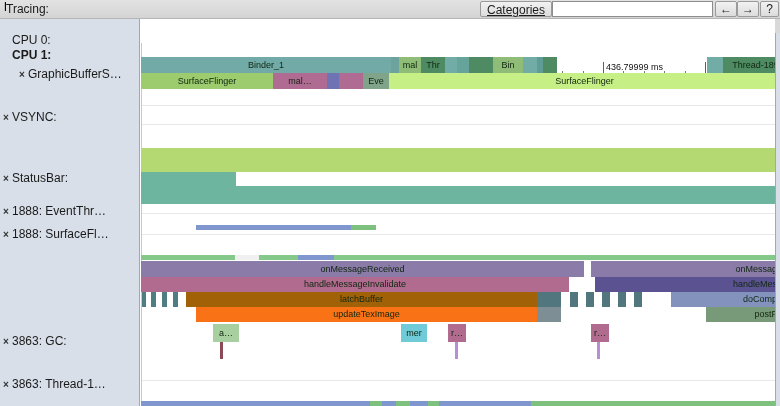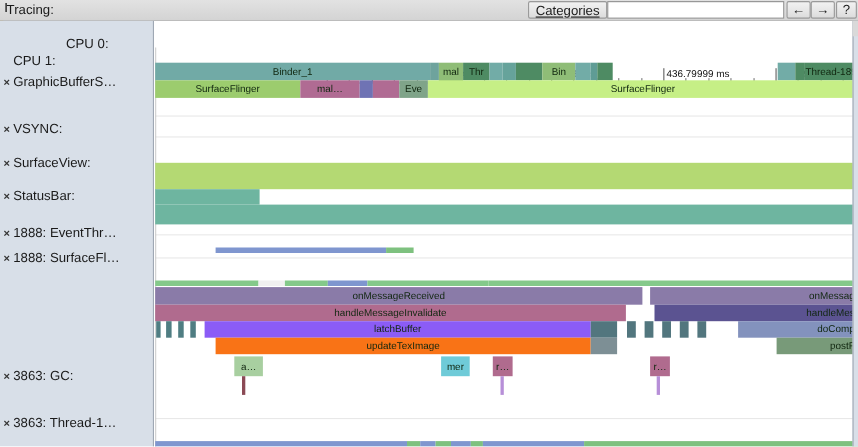--- a/index.html
+++ b/index.html
@@ -119,25 +119,24 @@
     <span class="tb-title">Tracing:</span>
     <div class="tb-categories">Categories</div>
     <input class="tb-search" value="" placeholder="" style="">
     <div class="tb-btn tb-prev">←</div>
     <div class="tb-btn tb-next">→</div>
     <div class="tb-btn tb-help">?</div>
   </div>
 
   <div class="left-accent"></div>
   <div class="sidebar" id="sidebar">
-      <div class="srow noclose" style="top: 14px; margin-left: 48px;"><span class="lbl">CPU 0:</span></div>
-      <div class="srow noclose" style="top: 29px;"><span class="lbl">CPU 1:</span></div>
-      <div class="srow" style="top: 48px;"><span class="x">×</span><span class="lbl">GraphicBufferS…</span></div>
+      <div class="srow noclose" style="top: 14px;"><span class="lbl">CPU 0:</span></div>
+      <div class="srow noclose" style="top: 29px; font-weight: bold;"><span class="lbl">CPU 1:</span></div>
+      <div class="srow" style="top: 48px; margin-left: 16px;"><span class="x">×</span><span class="lbl">GraphicBufferS…</span></div>
       <div class="srow" style="top: 91px;"><span class="x">×</span><span class="lbl">VSYNC:</span></div>
-      <div class="srow" style="top: 122px;"><span class="x">×</span><span class="lbl">SurfaceView:</span></div>
       <div class="srow" style="top: 152px;"><span class="x">×</span><span class="lbl">StatusBar:</span></div>
       <div class="srow" style="top: 185px; text-decoration: underline;"><span class="x">×</span><span class="lbl">1888: EventThr…</span></div>
       <div class="srow" style="top: 208px;"><span class="x">×</span><span class="lbl">1888: SurfaceFl…</span></div>
       <div class="srow" style="top: 315px;"><span class="x">×</span><span class="lbl">3863: GC:</span></div>
       <div class="srow" style="top: 358px;"><span class="x">×</span><span class="lbl">3863: Thread-1…</span></div>
     </div>
 
   <div class="tracks" id="tracks">
     <div class="ruler" id="ruler">
         <div class="maj" style="left: 15px;">436.2 ms</div>
@@ -229,21 +228,21 @@
       <div class="slice" style="left: 0px; top: 234px; width: 428px; height: 15px; background: rgb(176, 107, 142); line-height: 15px;">
         <span>handleMessageInvalidate</span>
       </div>
       <div class="slice" style="left: 454px; top: 234px; width: 185px; height: 15px; background: rgb(91, 83, 145); line-height: 15px; text-align: right; padding-right: 3px;">
         <span>handleMes</span>
       </div>
       <div class="slice" style="left: 1px; top: 249px; width: 4px; height: 15px; background: rgb(79, 125, 130); line-height: 15px;"></div>
       <div class="slice" style="left: 10px; top: 249px; width: 5px; height: 15px; background: rgb(79, 125, 130); line-height: 15px;"></div>
       <div class="slice" style="left: 21px; top: 249px; width: 5px; height: 15px; background: rgb(79, 125, 130); line-height: 15px;"></div>
       <div class="slice" style="left: 32px; top: 249px; width: 5px; height: 15px; background: rgb(79, 125, 130); line-height: 15px;"></div>
-      <div class="slice" style="left: 45px; top: 249px; width: 351px; height: 15px; background: #8b5cf6; line-height: 15px;">
+      <div class="slice" style="left: 45px; top: 249px; width: 351px; height: 15px; background: #a16207; line-height: 15px;">
         <span>latchBuffer</span>
       </div>
       <div class="slice" style="left: 396px; top: 249px; width: 24px; height: 15px; background: rgb(82, 118, 126); line-height: 15px;"></div>
       <div class="slice" style="left: 429px; top: 249px; width: 8px; height: 15px; background: rgb(82, 118, 126); line-height: 15px;"></div>
       <div class="slice" style="left: 445px; top: 249px; width: 8px; height: 15px; background: rgb(82, 118, 126); line-height: 15px;"></div>
       <div class="slice" style="left: 461px; top: 249px; width: 8px; height: 15px; background: rgb(82, 118, 126); line-height: 15px;"></div>
       <div class="slice" style="left: 477px; top: 249px; width: 8px; height: 15px; background: rgb(82, 118, 126); line-height: 15px;"></div>
       <div class="slice" style="left: 493px; top: 249px; width: 8px; height: 15px; background: rgb(82, 118, 126); line-height: 15px;"></div>
       <div class="slice" style="left: 530px; top: 249px; width: 109px; height: 15px; background: rgb(131, 146, 189); line-height: 15px; text-align: right; padding-right: 3px;">
         <span>doComp</span>

